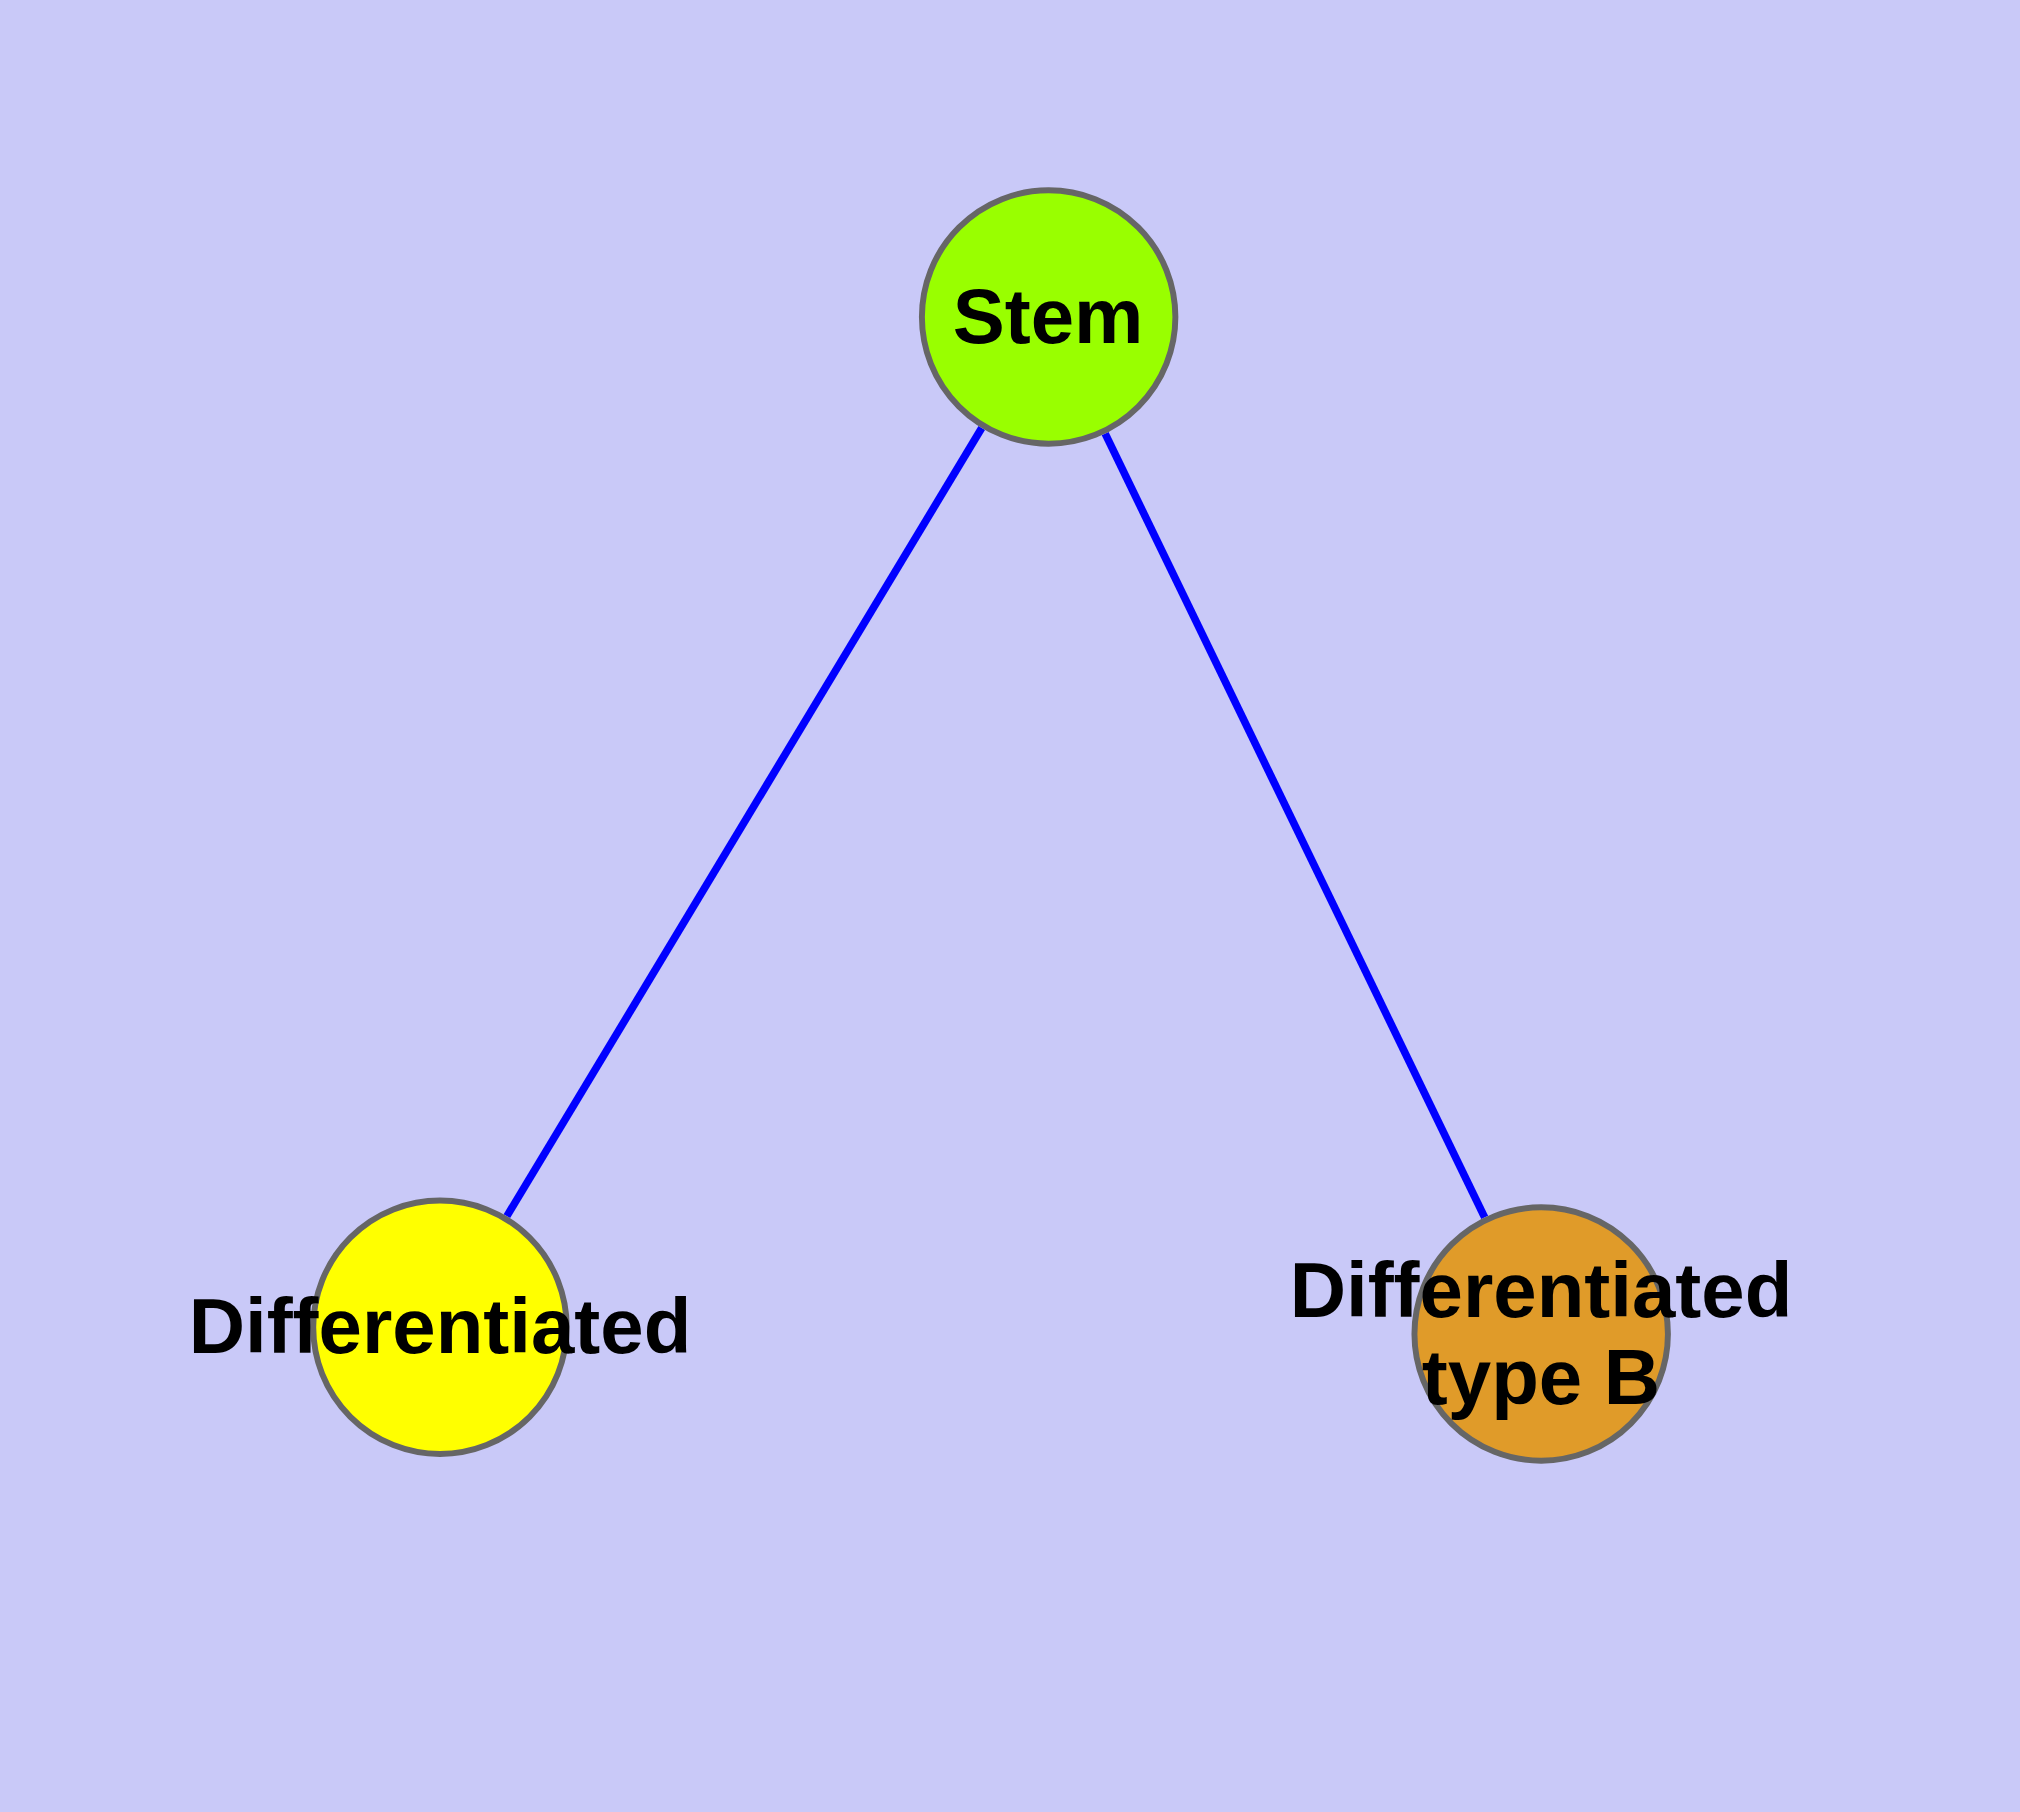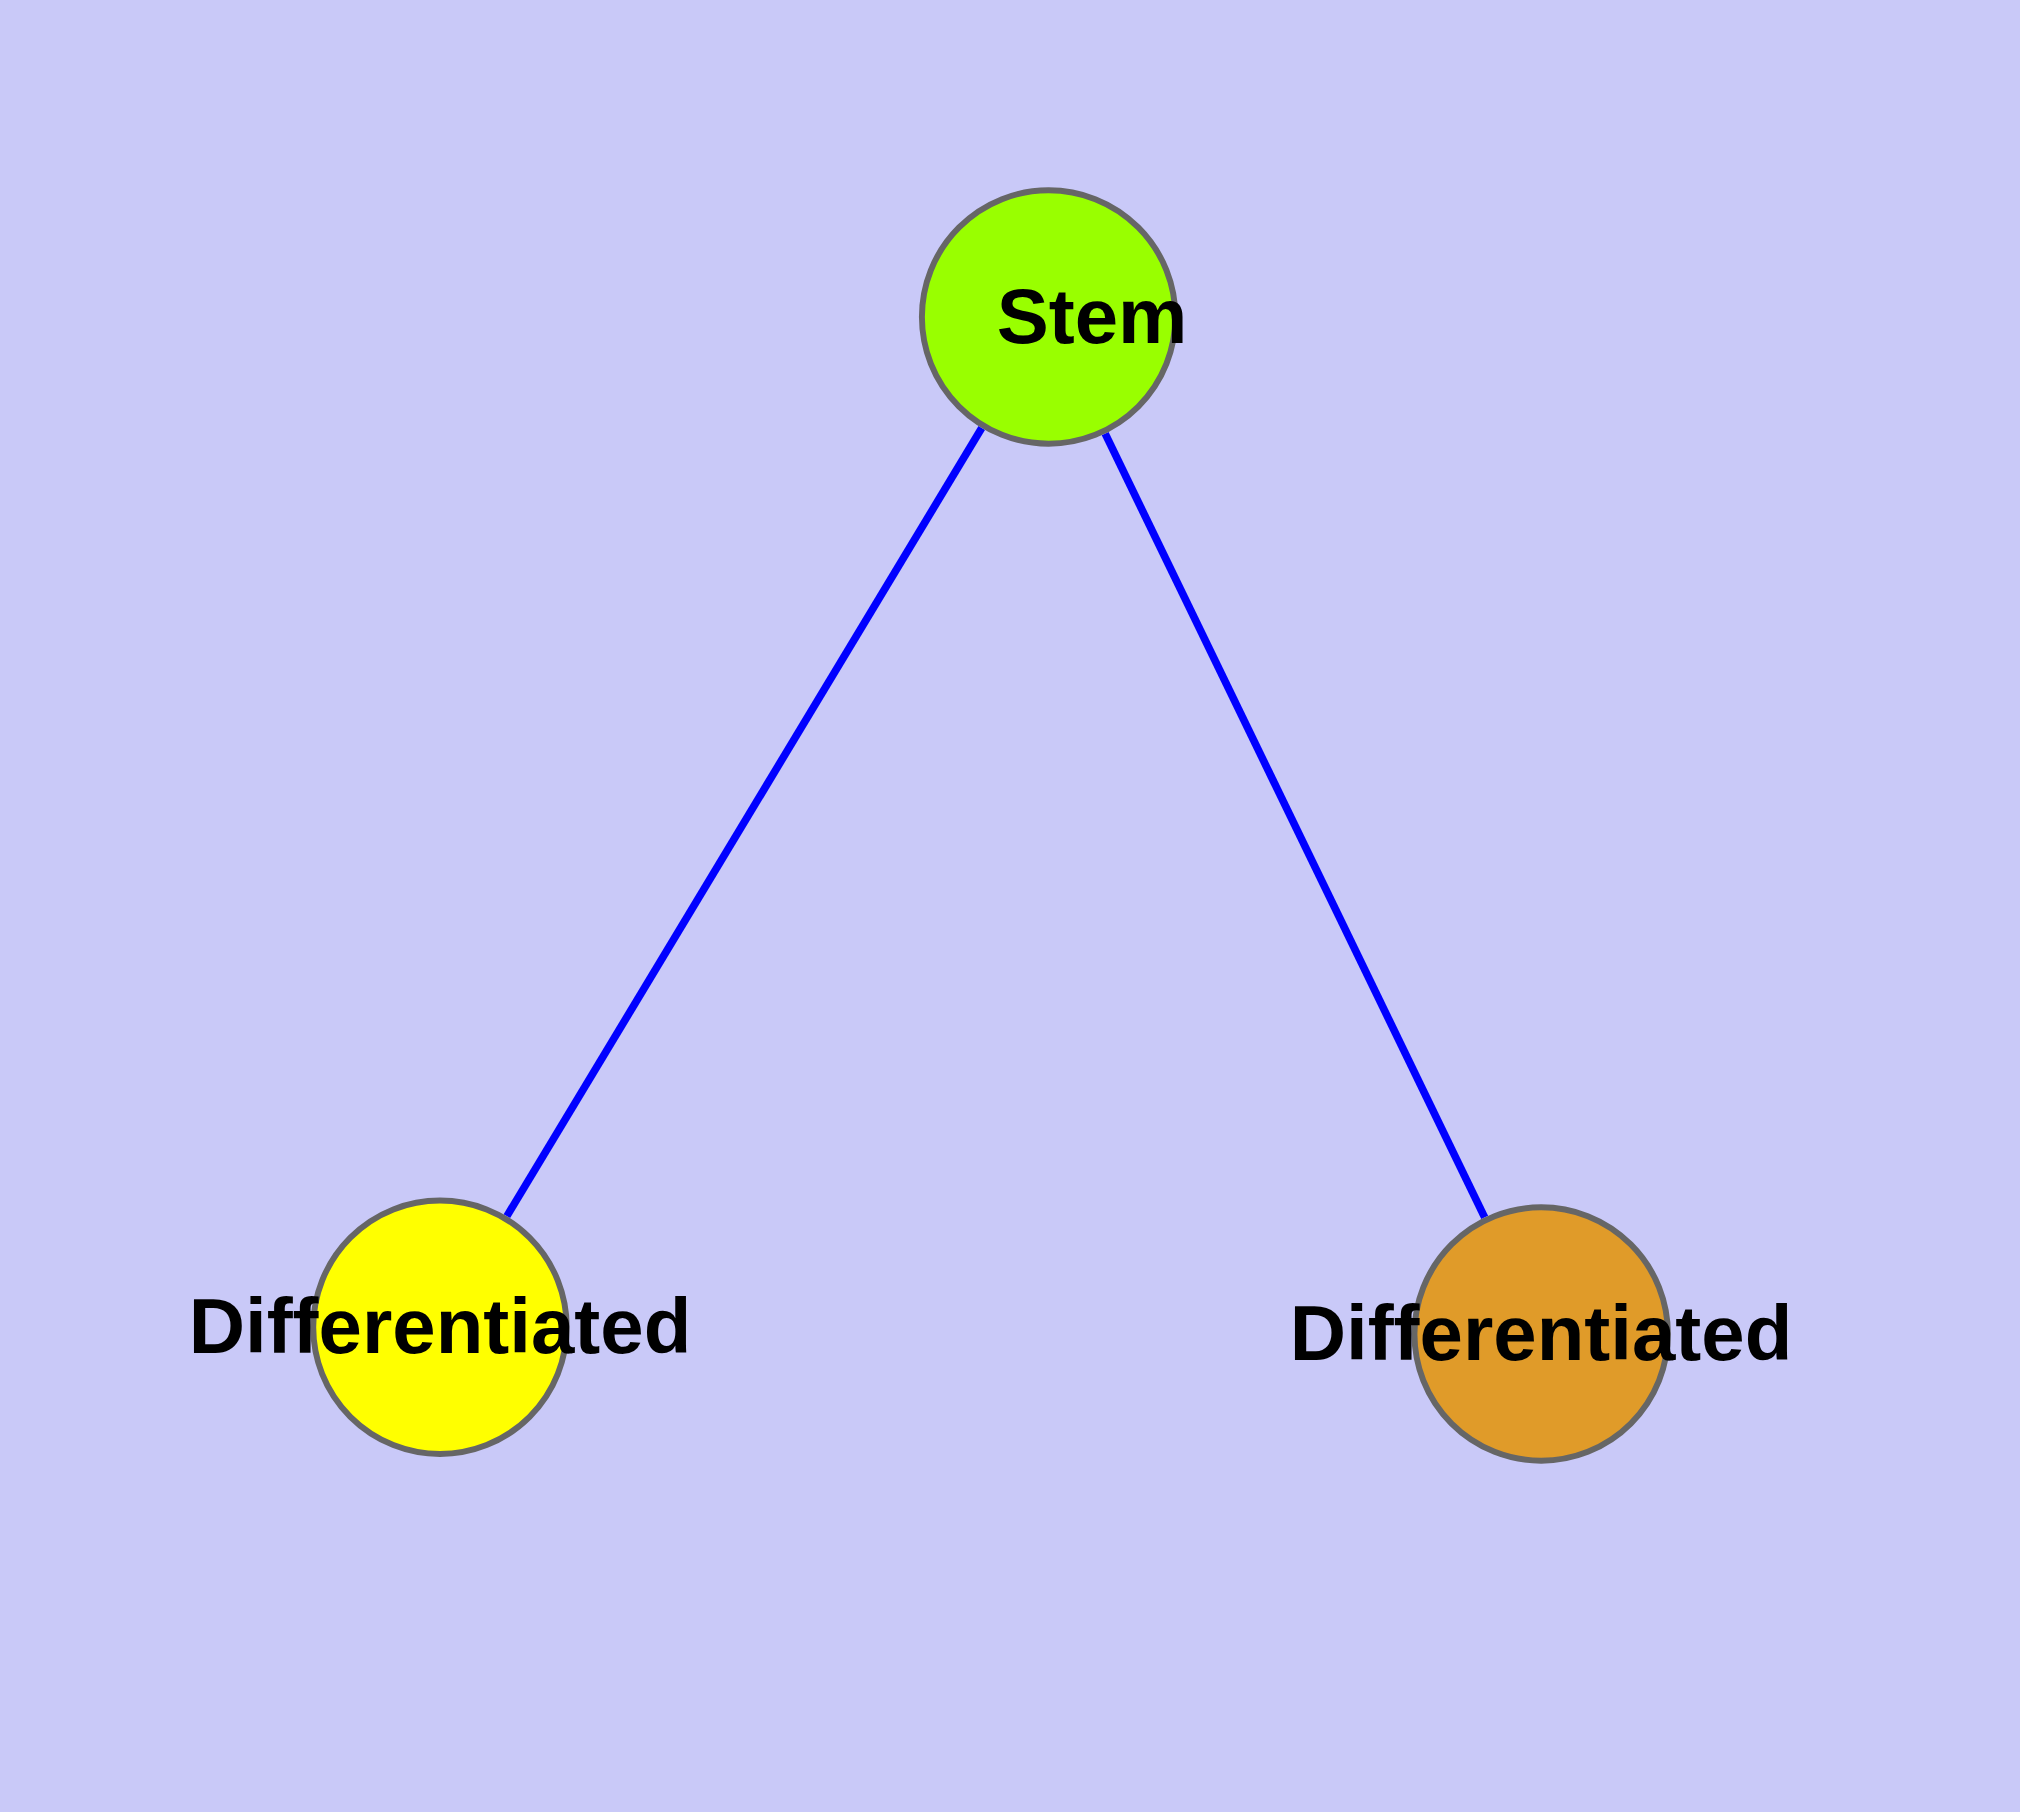--- a/index.html
+++ b/index.html
@@ -34,21 +34,20 @@
     font-weight: bold;
     color: #000000;
     line-height: 1.12;
     white-space: pre;
     transform: translate(-50%, -50%);
     pointer-events: none;
     font-family: "Liberation Sans", sans-serif;
   }
   .node-label.single {
     font-size: 78px;
-    margin-left: 44px;
   }
   .node-label.double {
     font-size: 78px;
   }
 </style>
 </head>
 <body>
 
 <div id="canvas" style="width: 2021px; height: 1812px;">
 
@@ -62,17 +61,17 @@
     <g id="node-layer">
         <circle cx="1237" cy="374" r="149.5" fill="#99ff00" stroke="#666666" stroke-width="7"></circle>
         <circle cx="519" cy="1566" r="149.5" fill="#ffff00" stroke="#666666" stroke-width="7"></circle>
         <circle cx="1818" cy="1574" r="149.5" fill="#e09b29" stroke="#666666" stroke-width="7"></circle>
       </g>
   </svg>
 
   <div id="label-layer">
       <div class="node-label single" style="left: 1048px; top: 317px; font-size: 78px; color: rgb(0, 0, 0);"><div>Stem</div></div>
       <div class="node-label double" style="left: 440px; top: 1327px; font-size: 78px; color: rgb(0, 0, 0);"><div>Differentiated</div></div>
-      <div class="node-label double" style="left: 1541px; top: 1334px; font-size: 78px; color: rgb(0, 0, 0);"><div>Differentiated</div></div>
+      <div class="node-label double" style="left: 1541px; top: 1334px; font-size: 78px; color: rgb(0, 0, 0);"><div>Differentiated</div><div>type B</div></div>
     </div>
 
 </div>
 
 
 </body></html>

